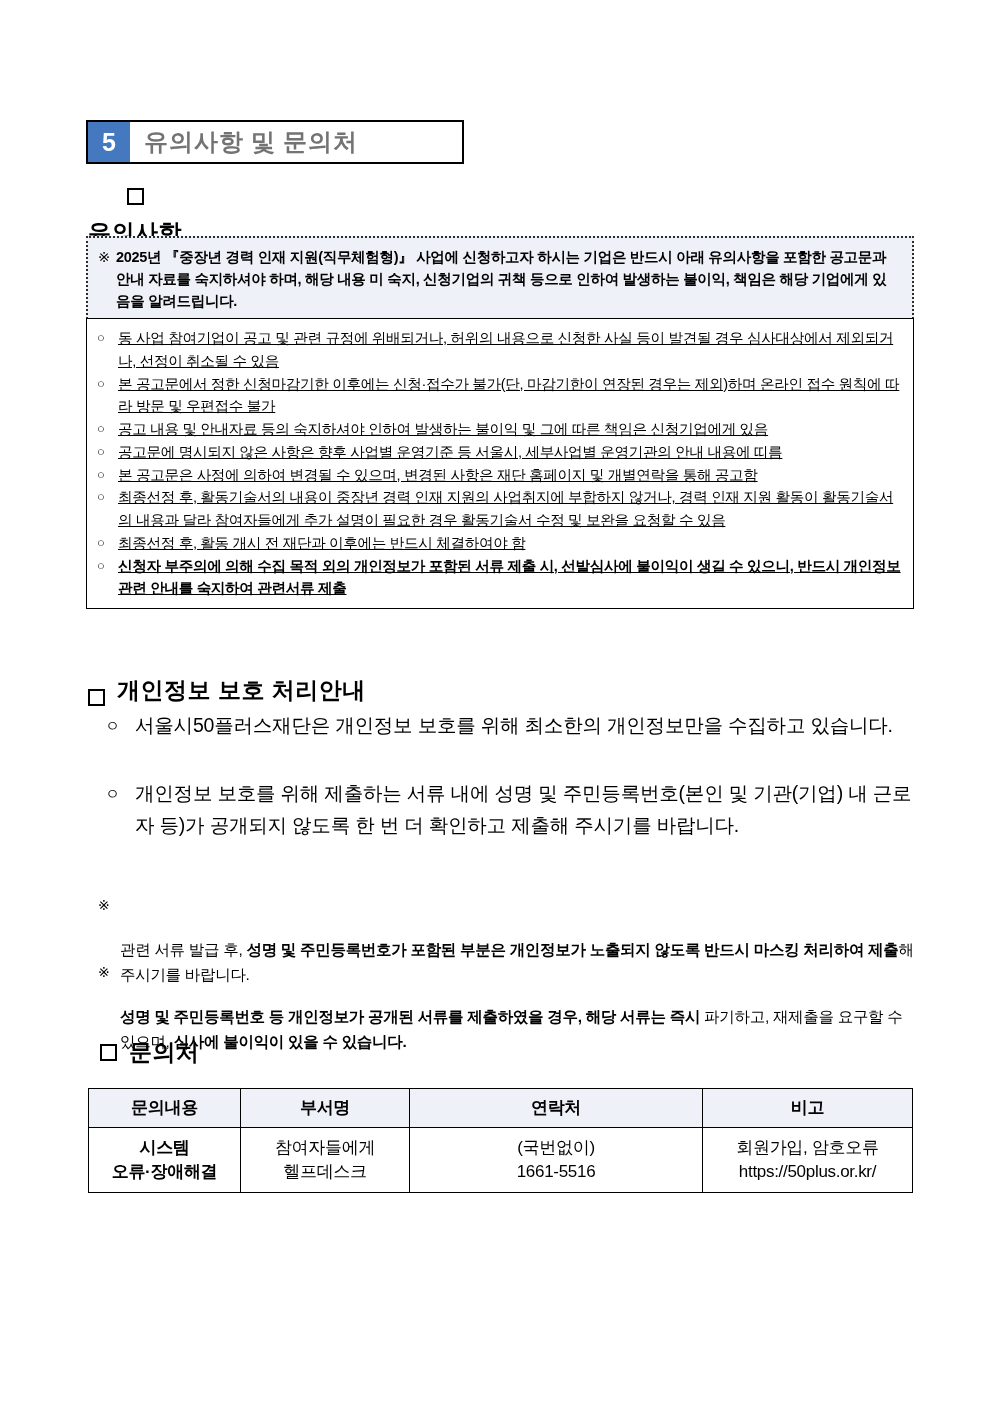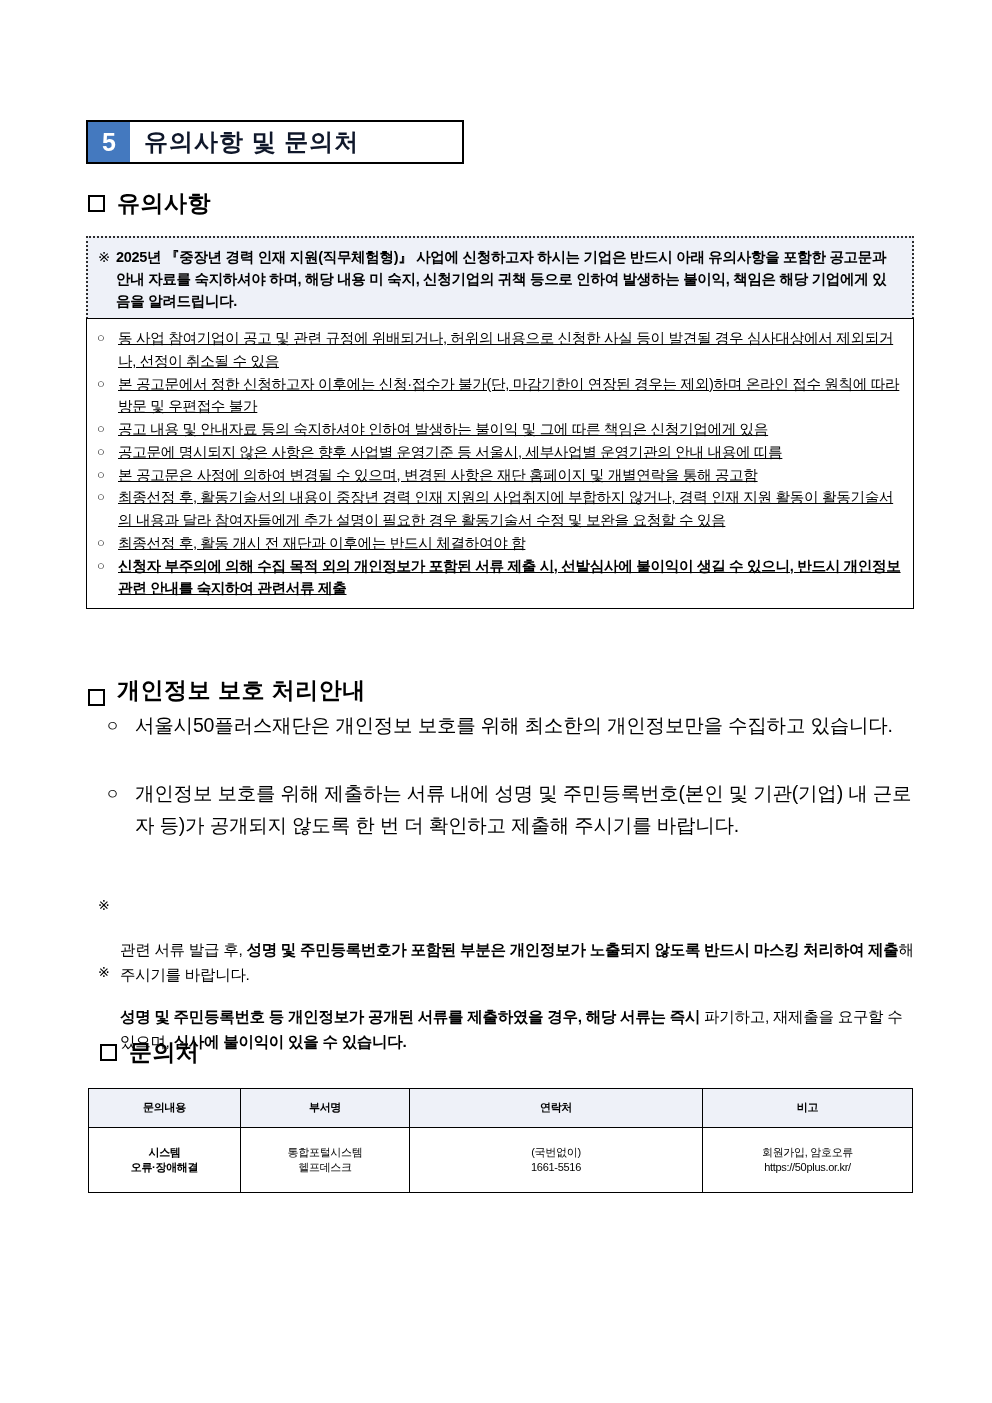--- a/index.html
+++ b/index.html
@@ -47,21 +47,22 @@
     letter-spacing: 0;
   }
   .section-title-text {
     flex: 1;
     display: flex;
     align-items: center;
     padding-left: 14px;
     font-size: 24px;
     font-weight: bold;
     letter-spacing: 1px;
-    color: #0f172a;
+    color: #737373;
+    font-family: Liberation Serif, serif;
   }
 
   
   .sub-head {
     position: absolute;
     display: flex;
     align-items: center;
     gap: 12px;
     font-size: 23px;
     font-weight: bold;
@@ -169,21 +170,21 @@
     top: 1088px;
     width: 824px;
     border-collapse: collapse;
     table-layout: fixed;
   }
   .contact-table th,
   .contact-table td {
     border: 1.5px solid #000000;
     text-align: center;
     vertical-align: middle;
-    font-size: 11px;
+    font-size: 17px;
     letter-spacing: -0.3px;
     line-height: 1.4;
     padding: 6px 4px;
   }
   .contact-table th {
     background: #eef1f8;
     font-weight: bold;
     height: 26px;
   }
   .contact-table td { height: 52px; }
@@ -197,40 +198,40 @@
 </head>
 <body>
 
 <div class="page">
 
   <div class="section-title-wrap">
     <div class="section-num">5</div>
     <div class="section-title-text">유의사항 및 문의처</div>
   </div>
 
-  <div class="sub-head" style="left:88px; top:188px;">
+  <div class="sub-head" style="left:88px; top:188px;flex-direction:column;">
     <span class="sq"></span>
     <span>유의사항</span>
   </div>
 
   <div class="notice-box">
     <div class="notice-line">
       <span class="notice-mark">※</span>
       <span class="notice-body">2025년 『중장년 경력 인재 지원(직무체험형)』 사업에 신청하고자 하시는 기업은 반드시 아래 유의사항을 포함한 공고문과 안내 자료를 숙지하셔야 하며, 해당 내용 미 숙지, 신청기업의 귀책 등으로 인하여 발생하는 불이익, 책임은 해당 기업에게 있음을 알려드립니다.</span>
     </div>
   </div>
 
   <div class="list-box">
     <div class="bullet-row">
       <span class="bullet-mark">○</span>
       <span class="bullet-text">동 사업 참여기업이 공고 및 관련 규정에 위배되거나, 허위의 내용으로 신청한 사실 등이 발견될 경우 심사대상에서 제외되거나, 선정이 취소될 수 있음</span>
     </div>
     <div class="bullet-row">
       <span class="bullet-mark">○</span>
-      <span class="bullet-text">본 공고문에서 정한 신청하고자 이후에는 신청·접수가 불가(단, 마감기한이 연장된 경우는 제외)하며 온라인 접수 원칙에 따라 방문 및 우편접수 불가</span>
+      <span class="bullet-text">본 공고문에서 정한 신청마감기한 이후에는 신청·접수가 불가(단, 마감기한이 연장된 경우는 제외)하며 온라인 접수 원칙에 따라 방문 및 우편접수 불가</span>
     </div>
     <div class="bullet-row">
       <span class="bullet-mark">○</span>
       <span class="bullet-text">공고 내용 및 안내자료 등의 숙지하셔야 인하여 발생하는 불이익 및 그에 따른 책임은 신청기업에게 있음</span>
     </div>
     <div class="bullet-row">
       <span class="bullet-mark">○</span>
       <span class="bullet-text">공고문에 명시되지 않은 사항은 향후 사업별 운영기준 등 서울시, 세부사업별 운영기관의 안내 내용에 띠름</span>
     </div>
     <div class="bullet-row">
@@ -296,21 +297,21 @@
         <th>비고</th>
       </tr>
     </thead>
     <tbody>
       <tr>
         <td class="cell-lines cell-bold">
             <span>시스템</span>
             <span>오류·장애해결</span>
           </td>
         <td class="cell-lines">
-            <span>통합포털시스템</span>
+            <span>참여자들에게</span>
             <span>헬프데스크</span>
           </td>
         <td class="cell-lines">
             <span>(국번없이)</span>
             <span>1661-5516</span>
           </td>
         <td class="cell-lines">
             <span>회원가입, 암호오류</span>
             <span>https://50plus.or.kr/</span>
           </td>

